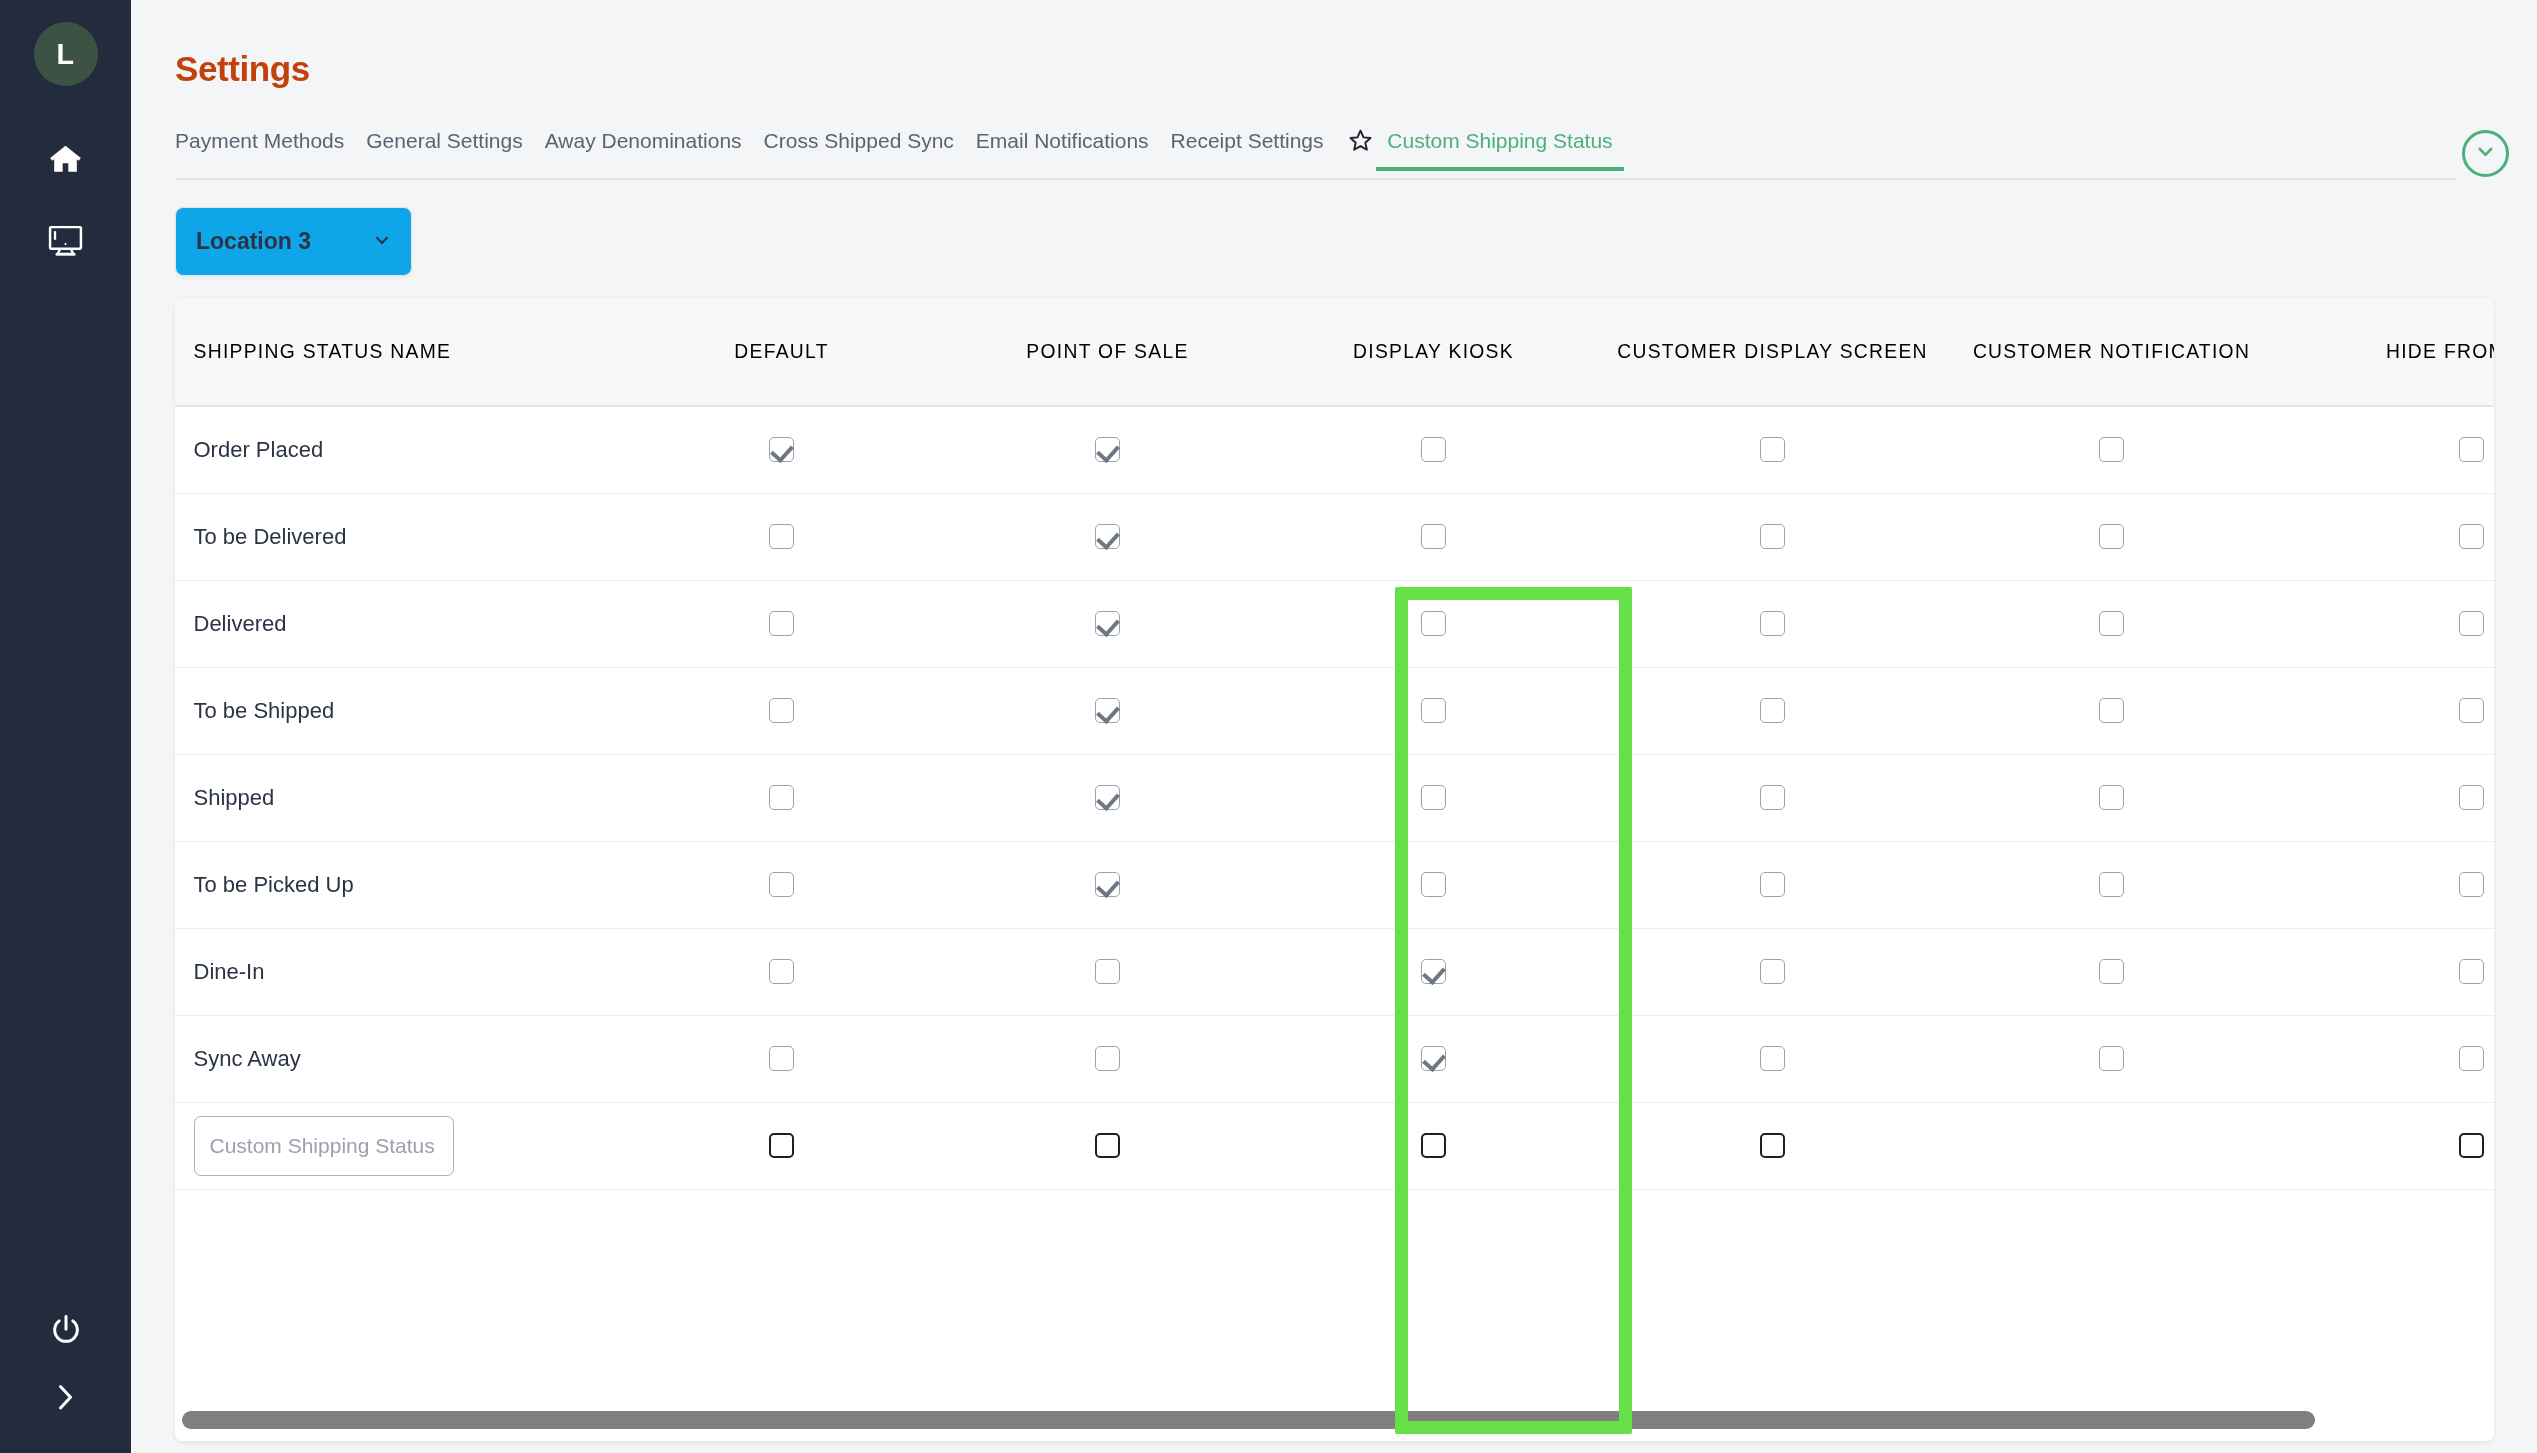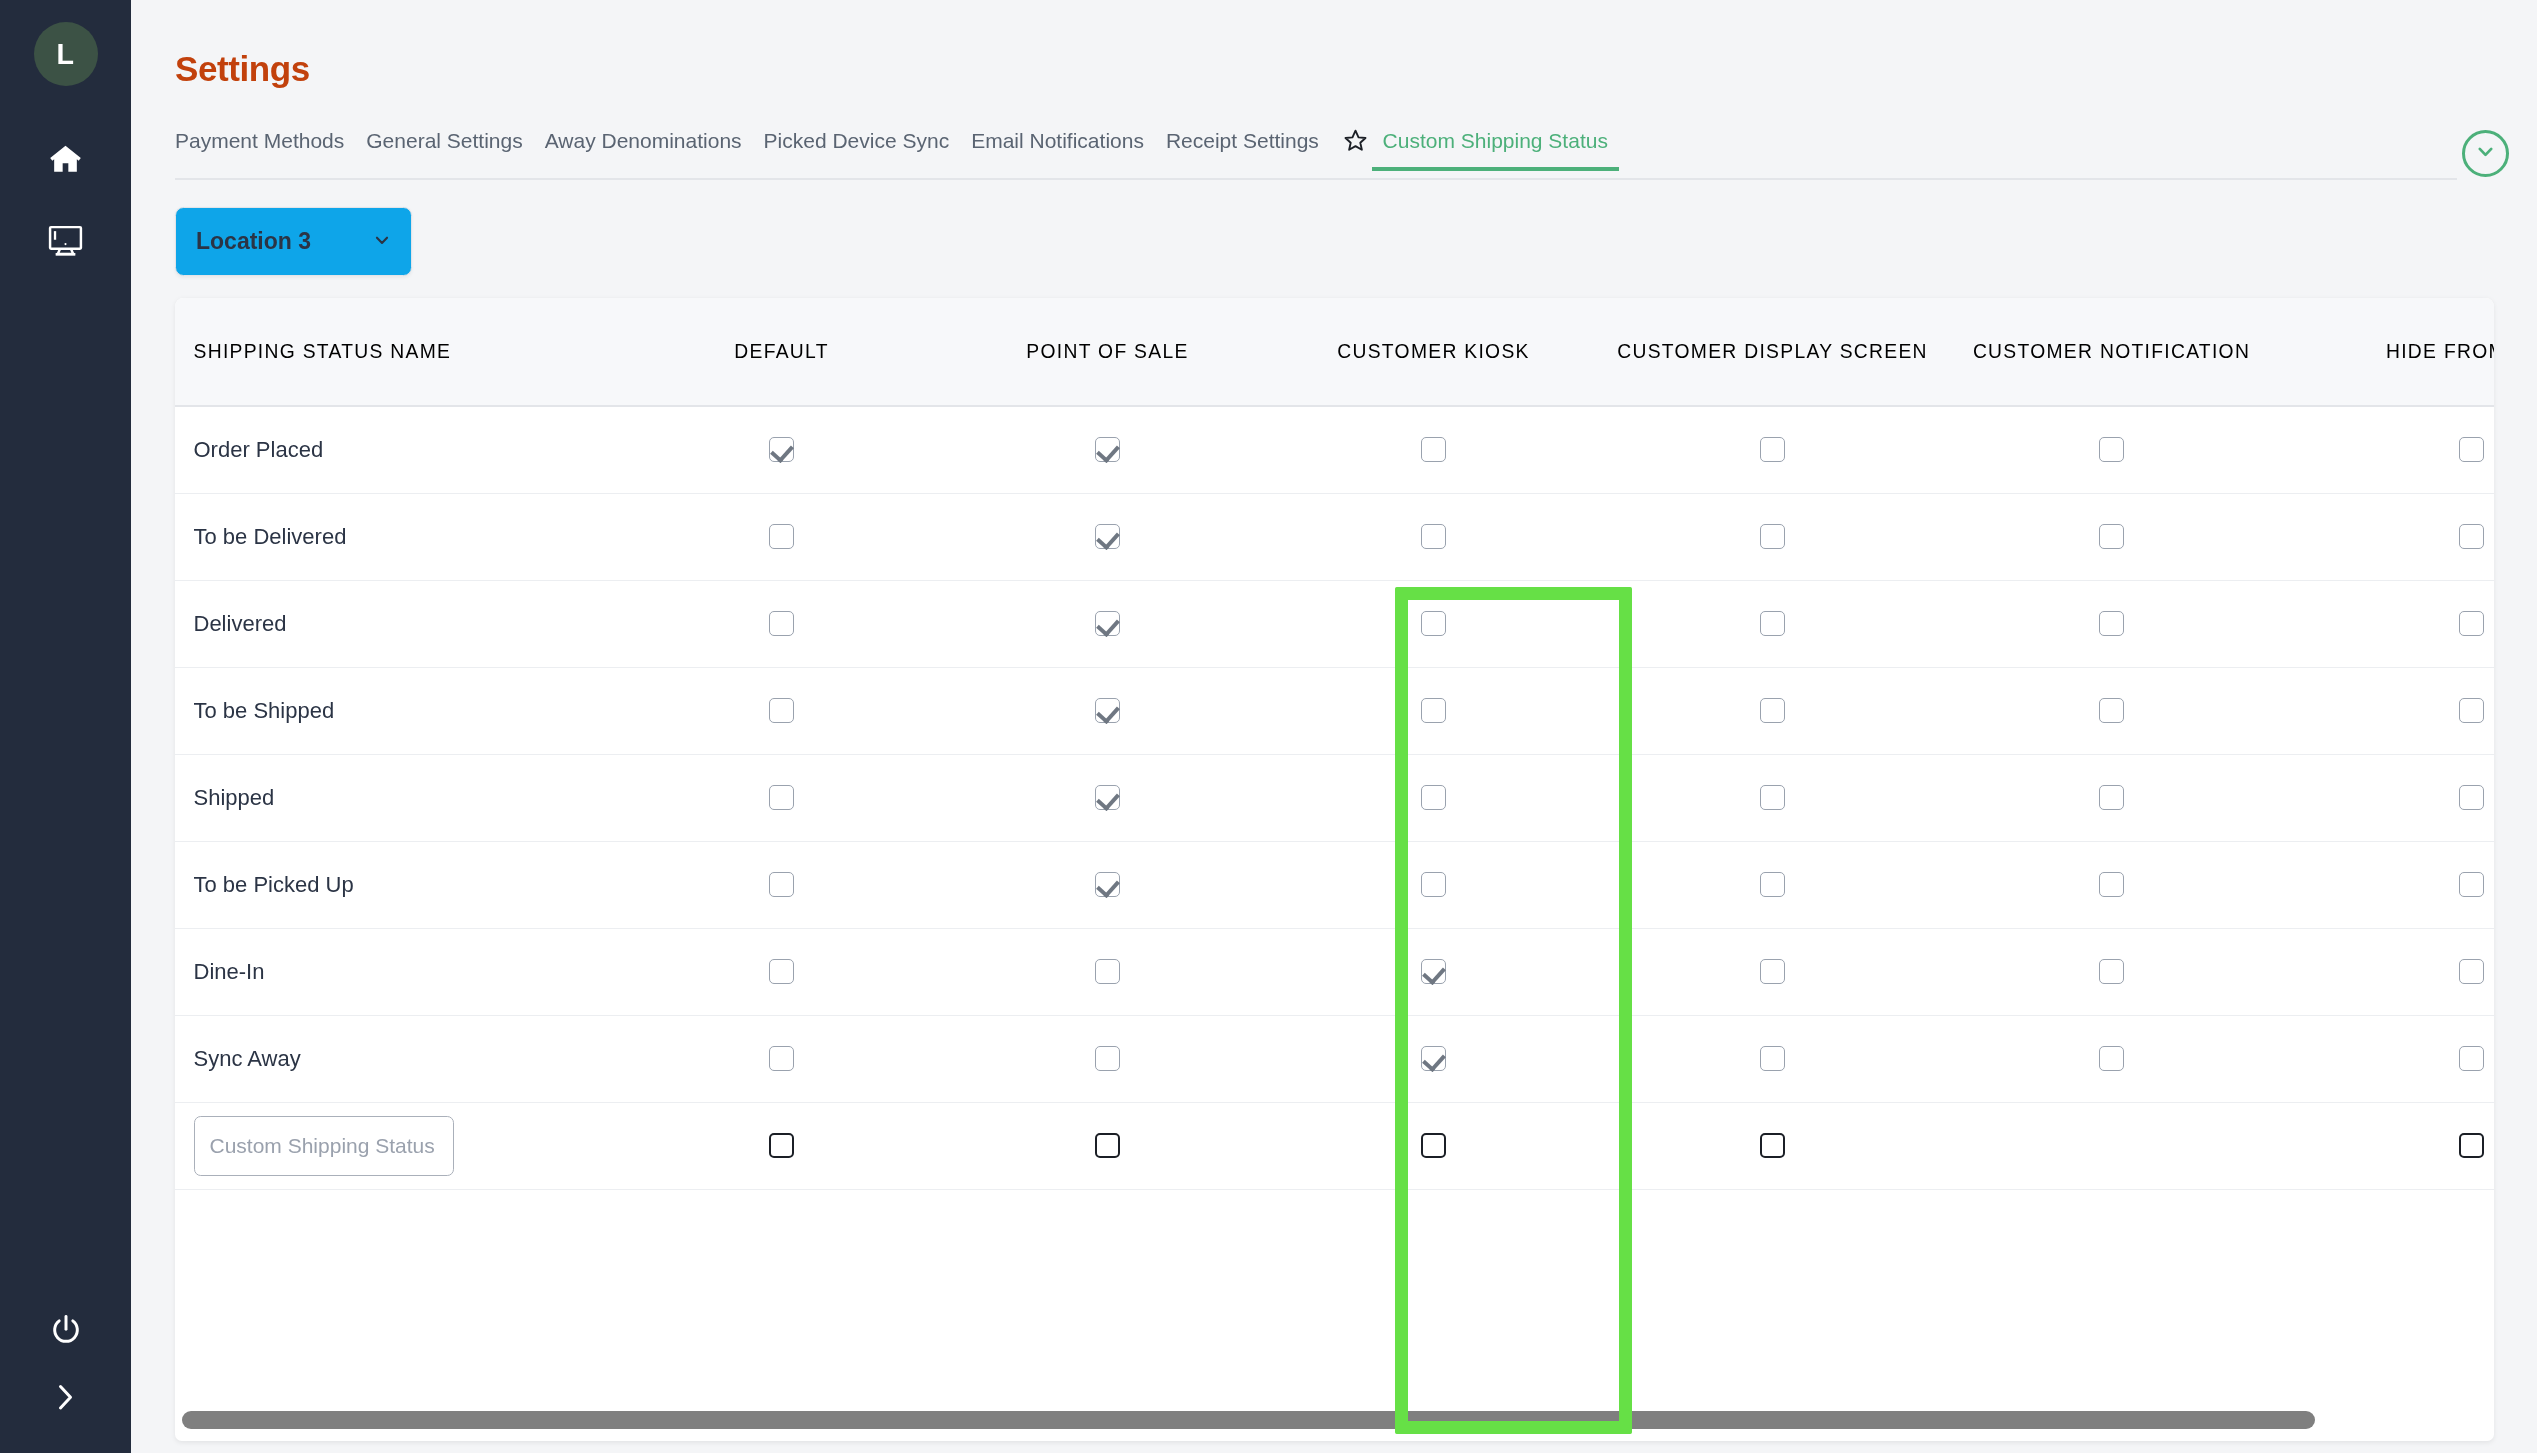--- a/index.html
+++ b/index.html
@@ -257,21 +257,21 @@
 
   <main class="main">
 
     <h1 class="page-title">Settings</h1>
 
     <div class="tabbar">
       <div class="tabs">
         <div class="tab">Payment Methods</div>
         <div class="tab">General Settings</div>
         <div class="tab">Away Denominations</div>
-        <div class="tab">Picked Device Sync</div>
+        <div class="tab">Cross Shipped Sync</div>
         <div class="tab">Email Notifications</div>
         <div class="tab">Receipt Settings</div>
         <div class="star-icon">
           <span>
             <svg width="25" height="25" viewBox="0 0 24 24" fill="none" stroke="#1b1f26" stroke-width="1.8" stroke-linejoin="round">
               <polygon points="12,2.6 14.9,9 21.6,9.6 16.6,14.2 18.1,20.9 12,17.4 5.9,20.9 7.4,14.2 2.4,9.6 9.1,9"></polygon>
             </svg>
           </span>
         </div>
         <div class="tab active">Custom Shipping Status</div>
@@ -304,21 +304,21 @@
             <col class="c-chk3">
           <col class="c-chk4">
             <col class="c-chk5">
             <col class="c-chk6">
         </colgroup>
         <thead>
           <tr>
             <th class="h-name">SHIPPING STATUS NAME</th>
             <th class="h-c">DEFAULT</th>
             <th class="h-c">POINT OF SALE</th>
-            <th class="h-c">CUSTOMER KIOSK</th>
+            <th class="h-c">DISPLAY KIOSK</th>
             <th class="h-c">CUSTOMER DISPLAY SCREEN</th>
             <th class="h-c">CUSTOMER NOTIFICATION</th>
             <th class="h-c">HIDE FROM KDS</th>
           </tr>
         </thead>
         <tbody id="tbody">
             <tr>
               <td class="name">Order Placed</td>
               <td class="cell"><span class="cb checked"></span></td>
               <td class="cell"><span class="cb checked"></span></td>

